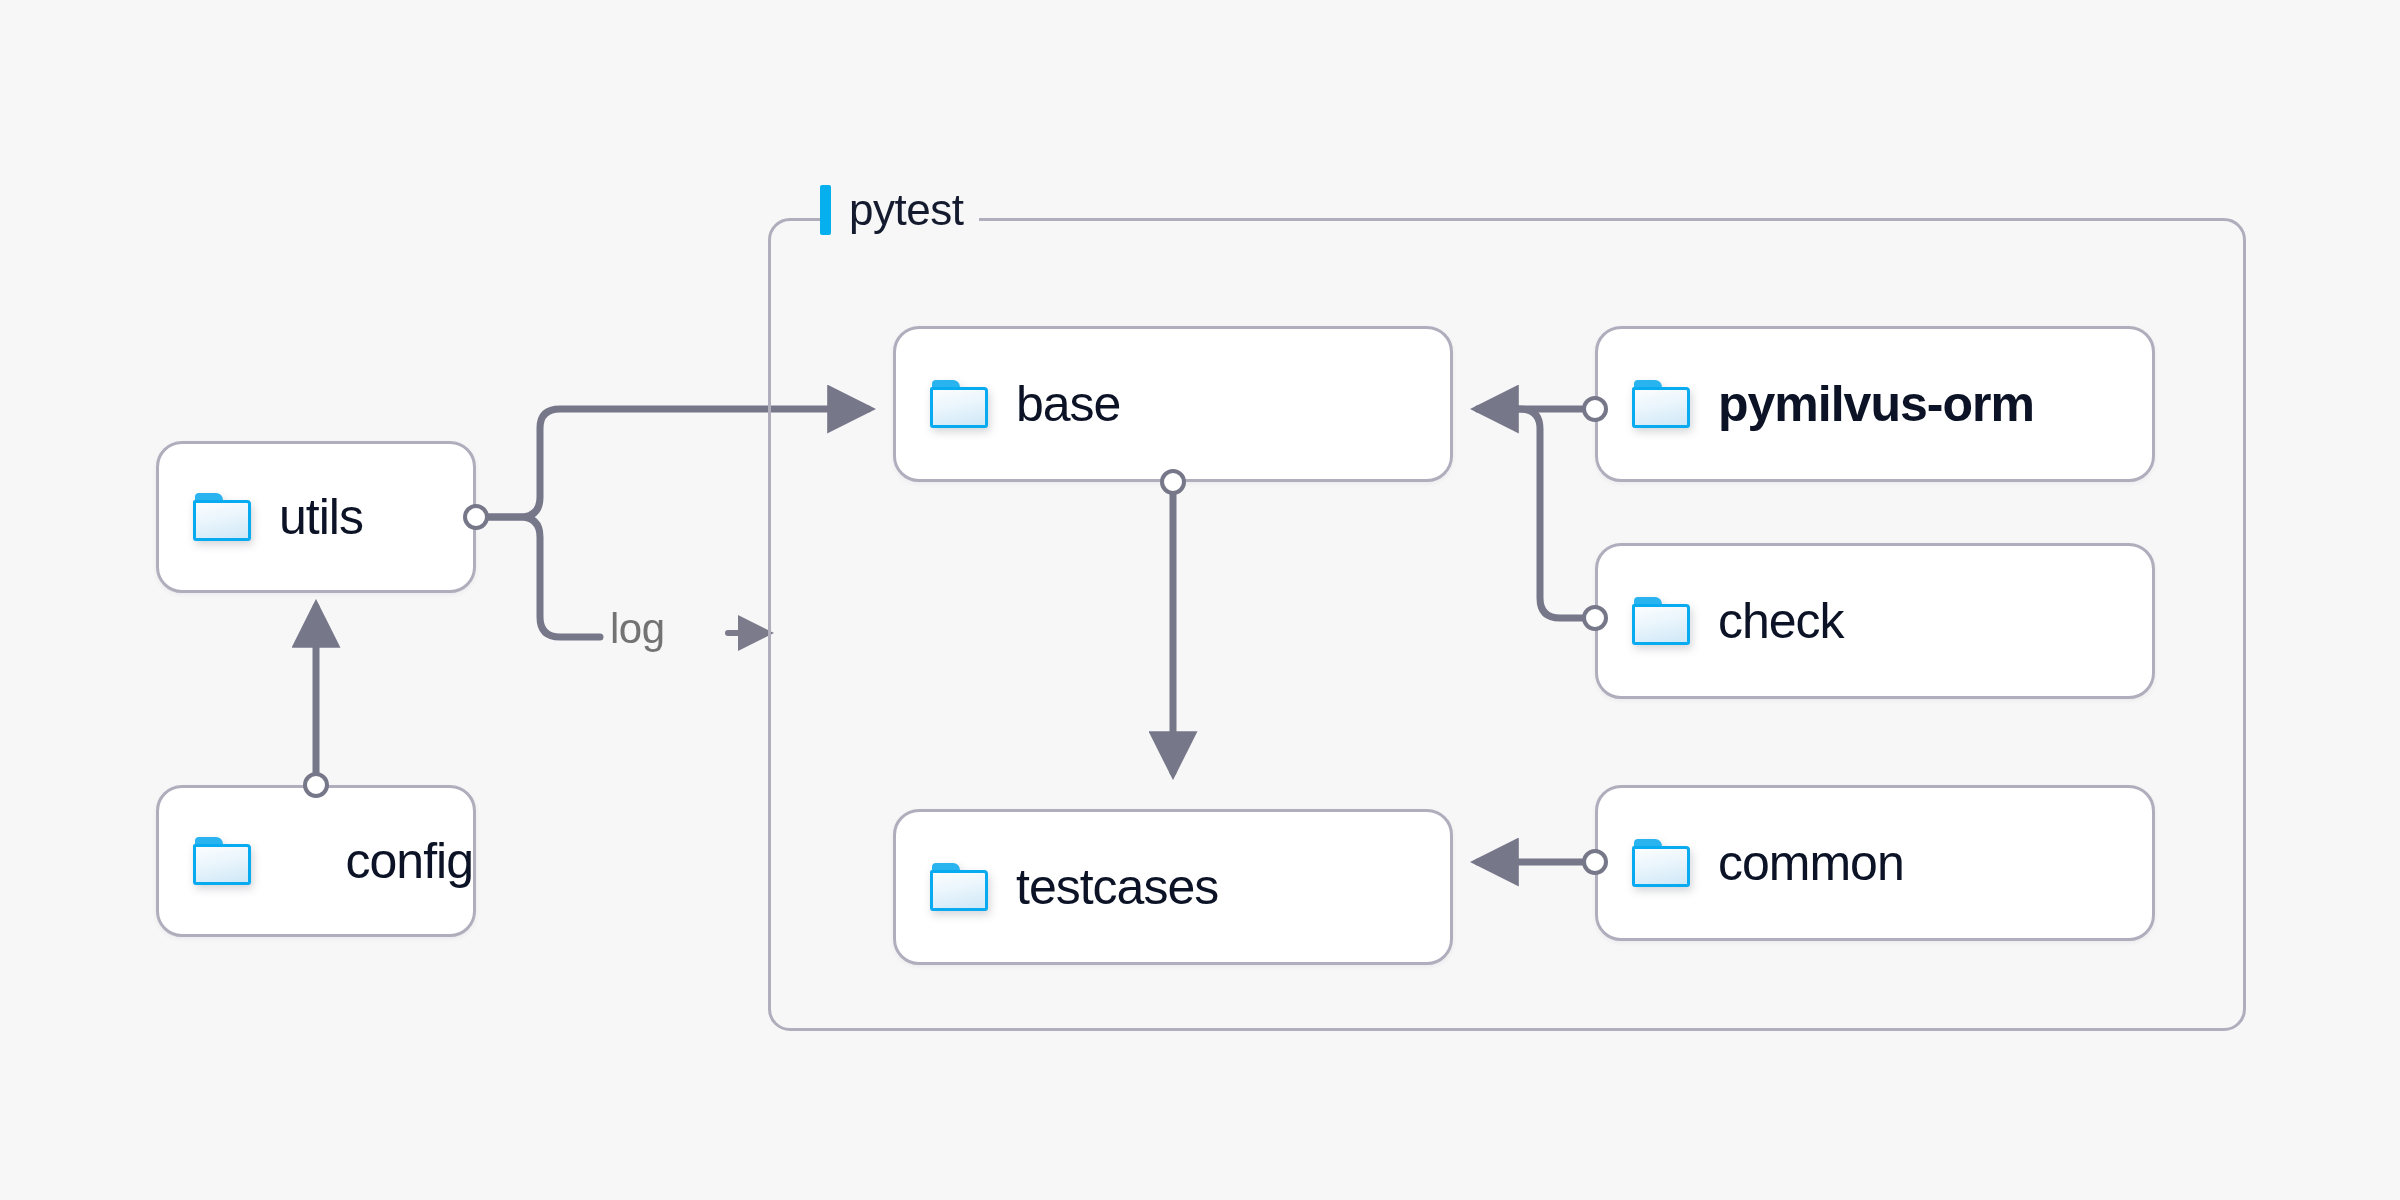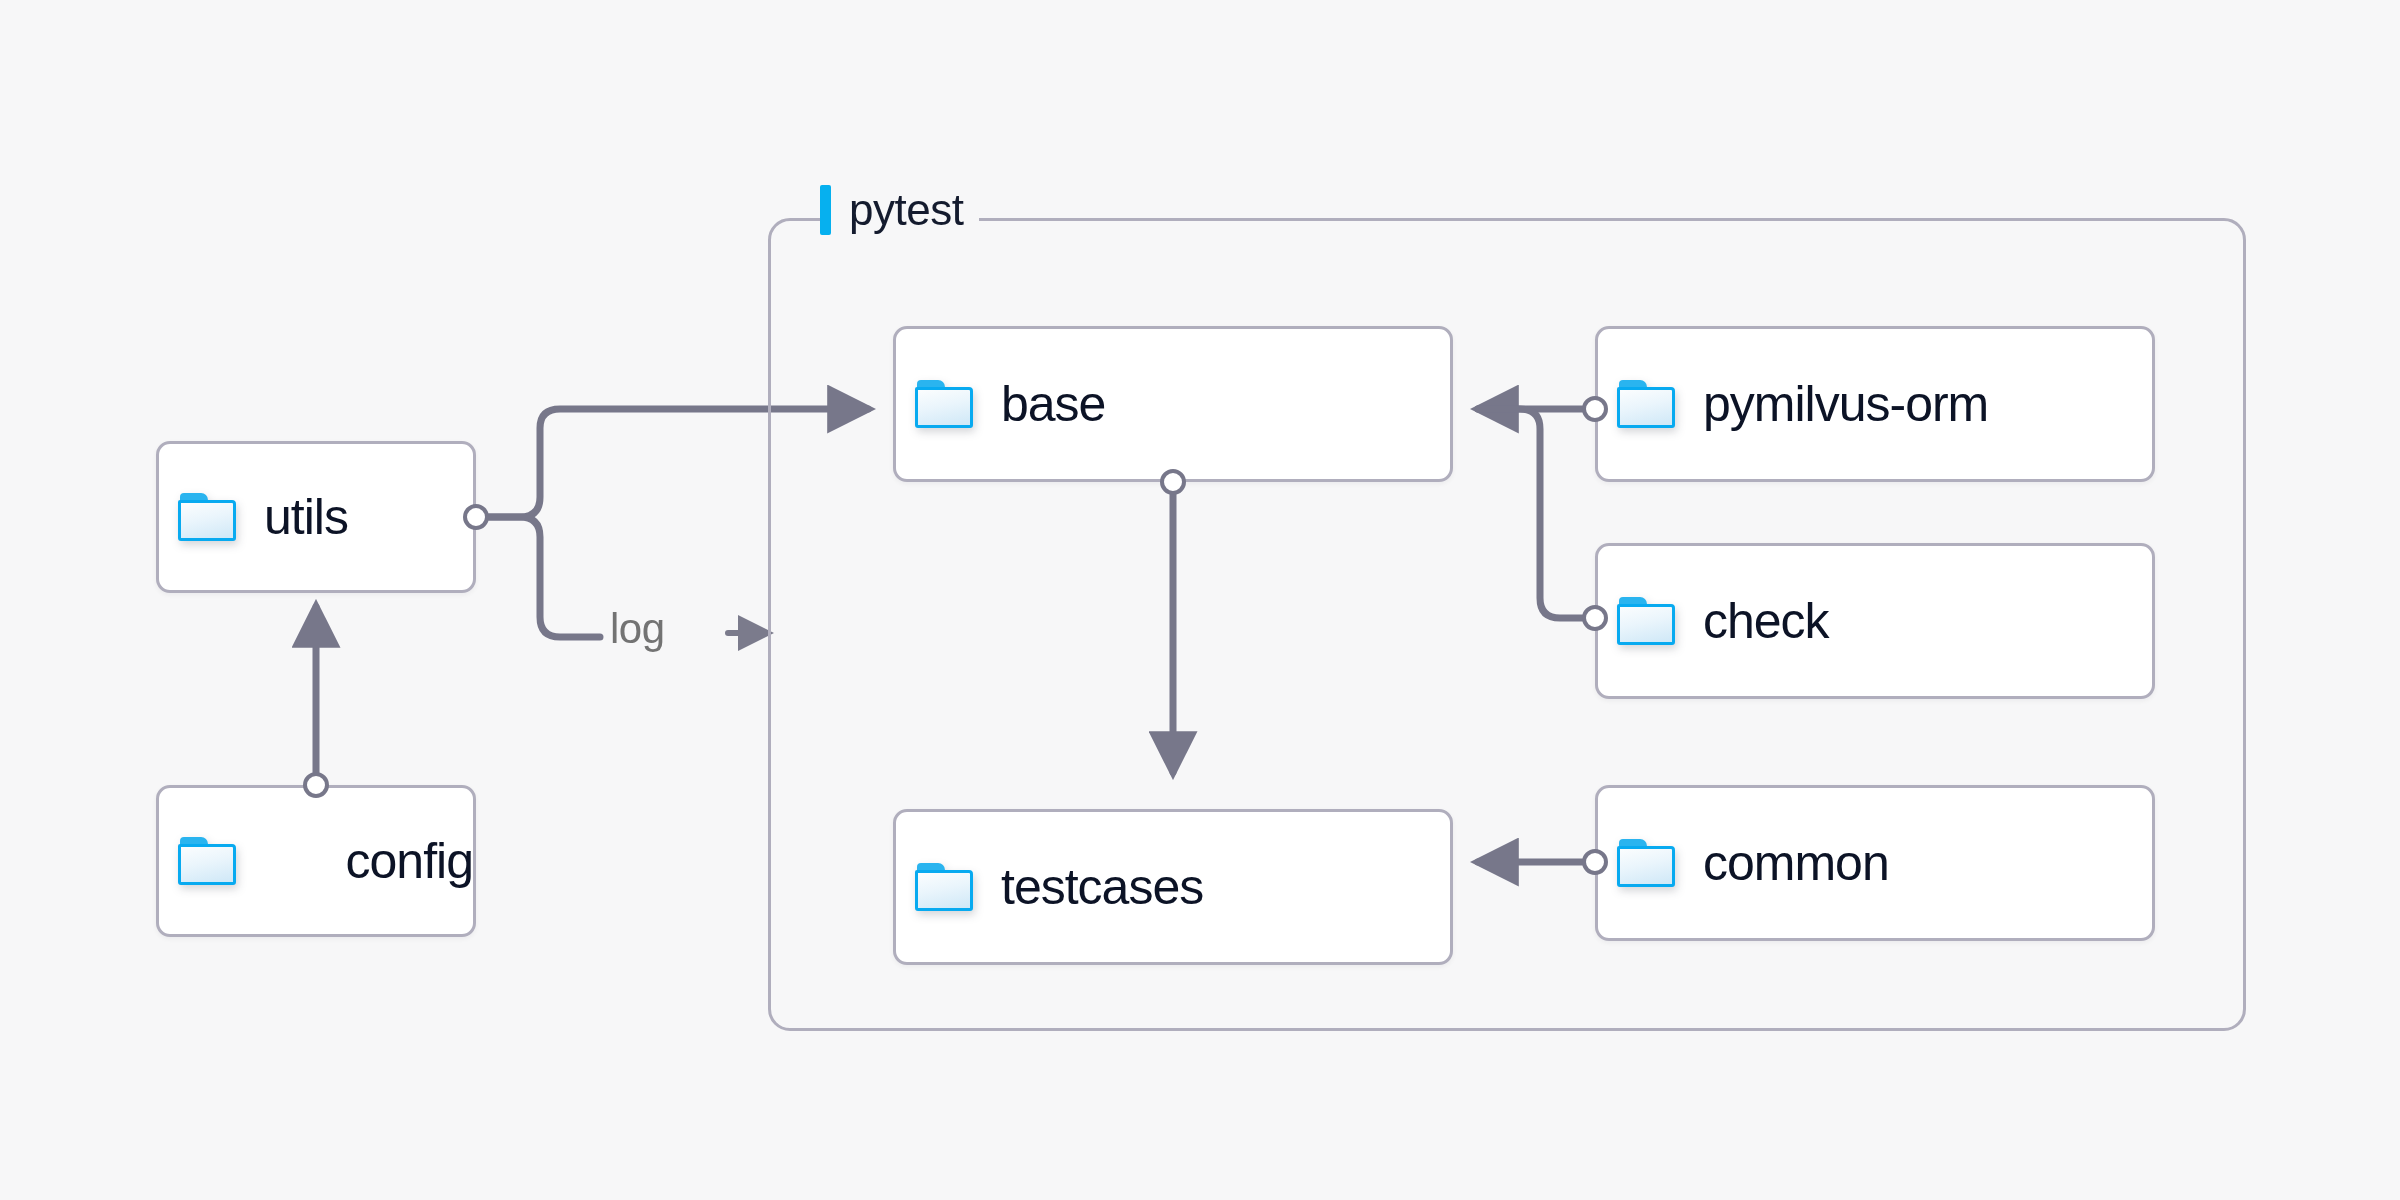--- a/index.html
+++ b/index.html
@@ -43,24 +43,24 @@
     line-height:1;
     white-space:nowrap;
   }
 
   
   .node{
     position:absolute;
     box-sizing:border-box;
     background:#ffffff;
     border:3px solid #b0aebd;
-    border-radius:14px;
+    border-radius:26px;
     display:flex;
     align-items:center;
-    padding-left:19px;
+    padding-left:34px;
     gap:28px;
     box-shadow:0 2px 5px rgba(20,27,46,.05);
   }
   .node .label{
     font-size:50px;
     color:#0c1326;
     letter-spacing:-1px;
     white-space:nowrap;
     line-height:1;
   }
@@ -192,21 +192,21 @@
   <span class="port" style="left:1160px;top:469px;"></span>
 
   <div class="node" style="left:893px;top:785px;width:560px;height:156px;margin-top:24px;">
     <span class="folder">
       <span class="tab"></span>
         <span class="body"></span>
     </span>
     <span class="label">testcases</span>
   </div>
 
-  <div class="node" style="left:1595px;top:326px;width:560px;height:156px;">
+  <div class="node" style="left:1595px;top:326px;width:560px;height:156px;font-weight:bold;">
     <span class="folder">
       <span class="tab"></span>
         <span class="body"></span>
     </span>
     <span class="label">pymilvus-orm</span>
   </div>
   <span class="port" style="left:1582px;top:396px;"></span>
 
   <div class="node" style="left:1595px;top:543px;width:560px;height:156px;">
     <span class="folder">

